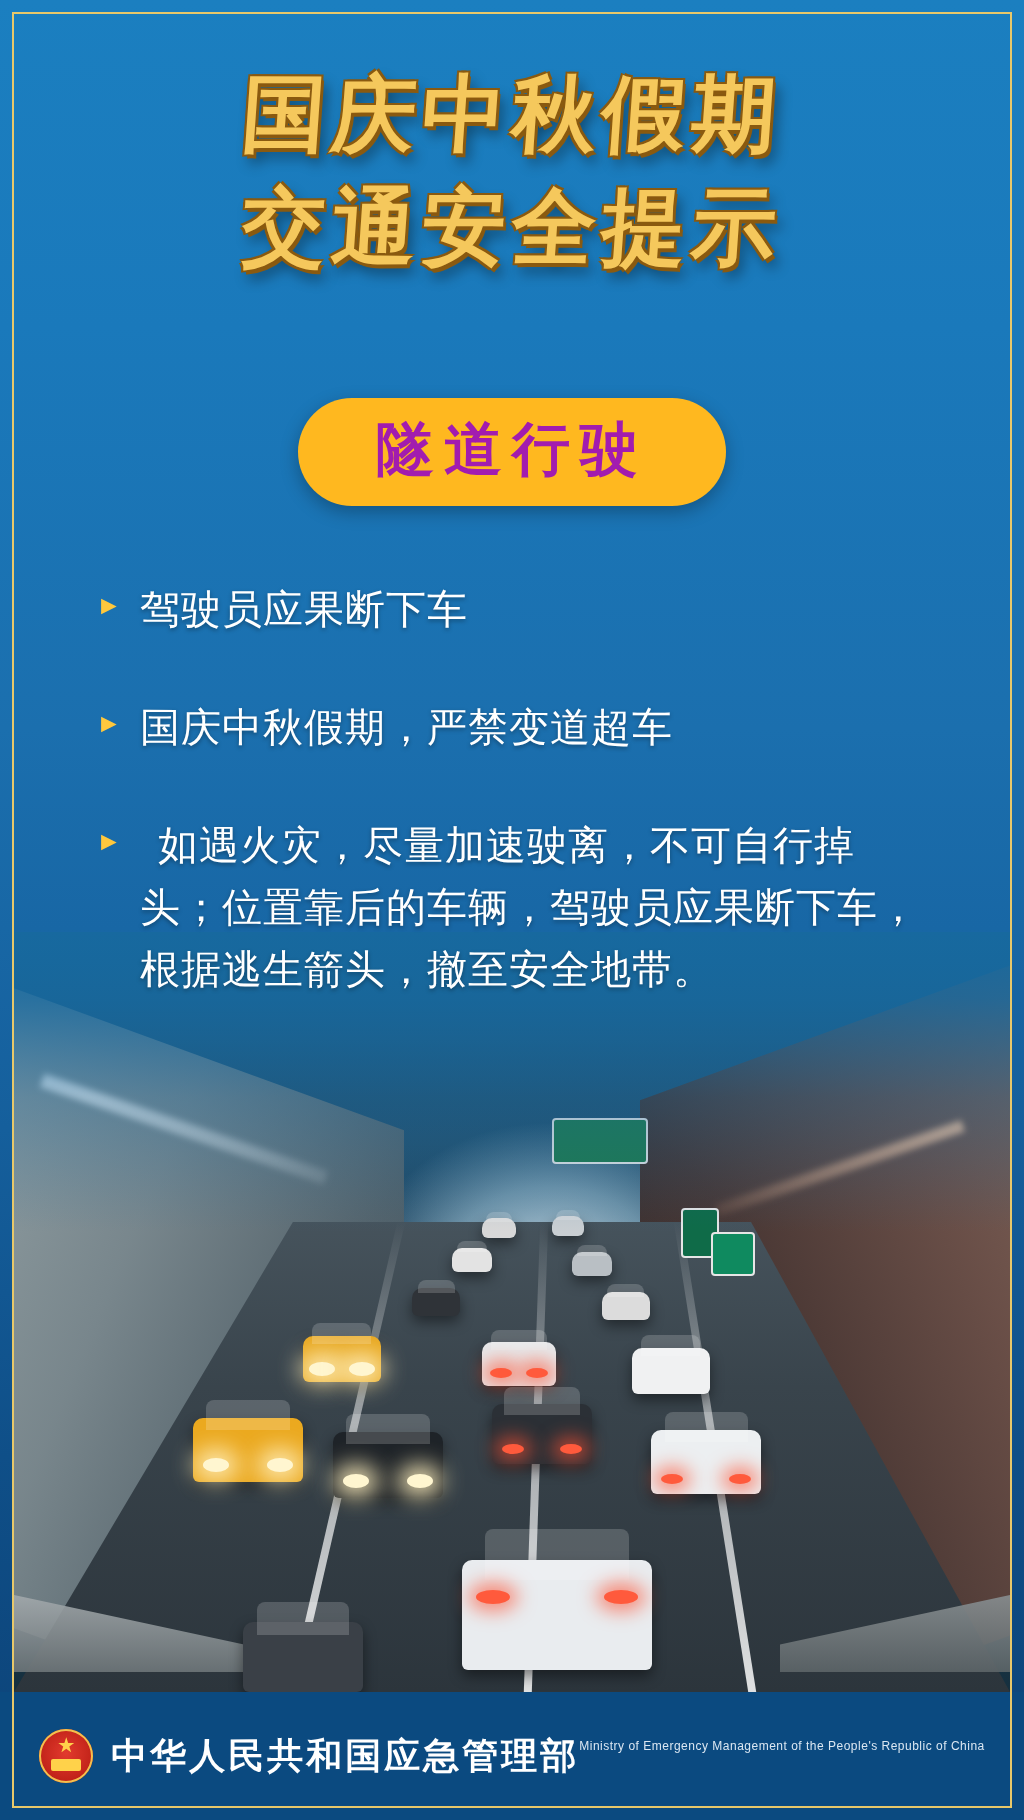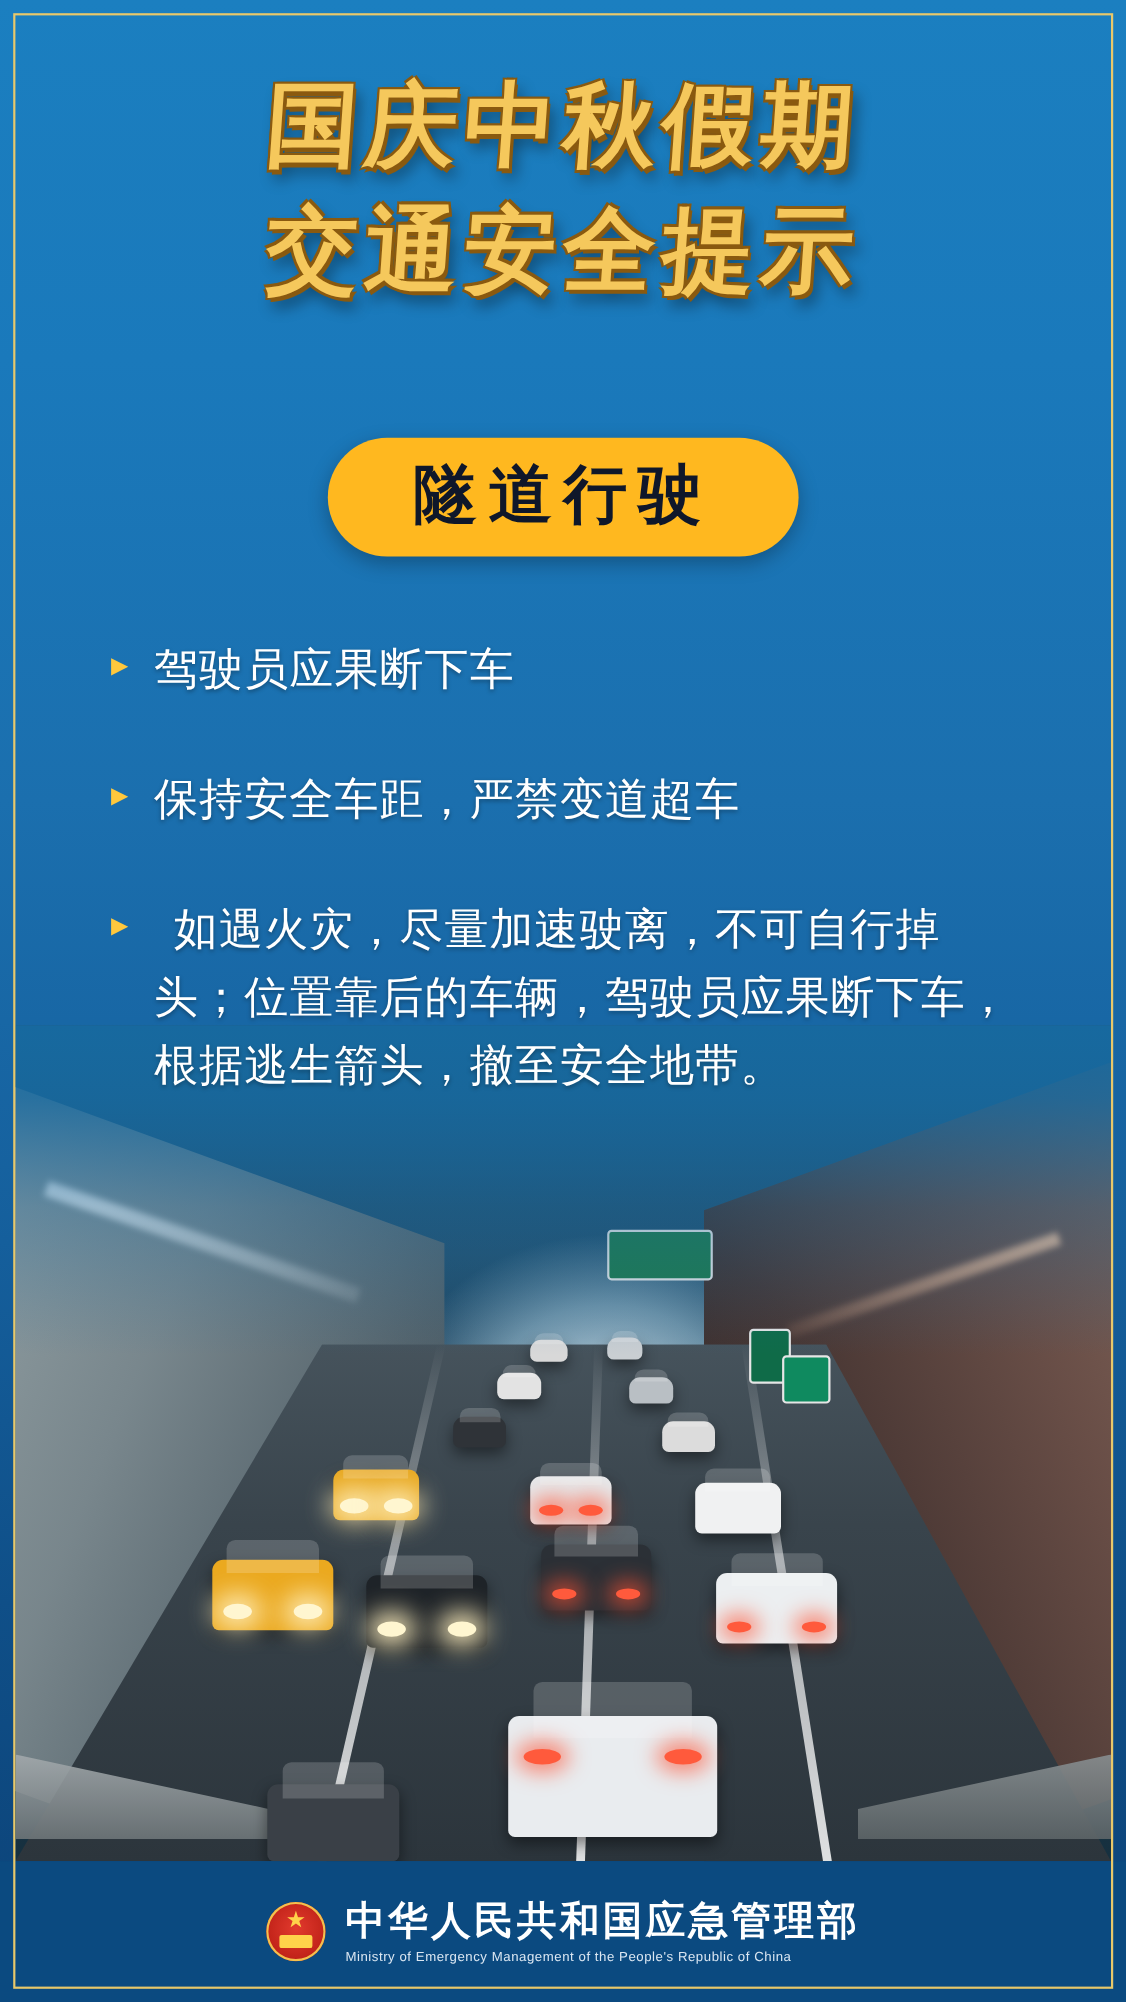--- a/index.html
+++ b/index.html
@@ -77,21 +77,21 @@
     background: #ffb81f;
     border-radius: 60px;
     padding: 20px 78px 24px;
     box-shadow: 0 6px 18px rgba(0,0,0,0.28);
   }
   .pill-text {
     font-family: "DejaVu Sans", "Liberation Sans", sans-serif;
     font-weight: bold;
     font-size: 58px;
     letter-spacing: 10px;
-    color: #0f172a;
+    color: #a21caf;
     line-height: 1.1;
   }
 
   
   .tips {
     position: absolute;
     top: 578px;
     left: 96px;
     width: 832px;
     z-index: 20;
@@ -290,21 +290,21 @@
     left: 50%;
     bottom: 12px;
     transform: translateX(-50%);
     width: 30px;
     height: 12px;
     background: #ffd24a;
     border-radius: 2px;
   }
   .footer-text {
     display: flex;
-    flex-direction: column;
+    flex-direction: row;
     justify-content: center;
   }
   .footer-cn {
     color: #ffffff;
     font-family: "DejaVu Sans", "Liberation Sans", sans-serif;
     font-size: 36px;
     font-weight: bold;
     letter-spacing: 3px;
     line-height: 1.15;
   }
@@ -335,21 +335,21 @@
 
   <div class="tips">
 
     <div class="tip">
       <div class="arrow">►</div>
       <div class="text">驾驶员应果断下车</div>
     </div>
 
     <div class="tip">
       <div class="arrow">►</div>
-      <div class="text">保持安全车距，严禁变道超车</div>
+      <div class="text">国庆中秋假期，严禁变道超车</div>
     </div>
 
     <div class="tip long">
       <div class="arrow">►</div>
       <div class="text">如遇火灾，尽量加速驶离，不可自行掉头；位置靠后的车辆，驾驶员应果断下车，根据逃生箭头，撤至安全地带。</div>
     </div>
 
   </div>
 
   <div class="photo">

